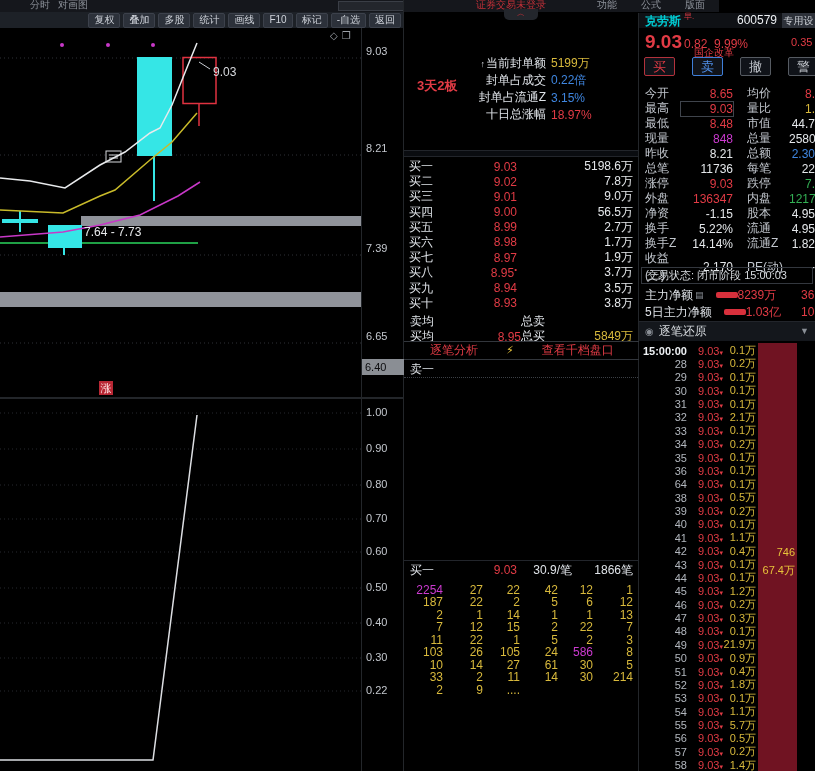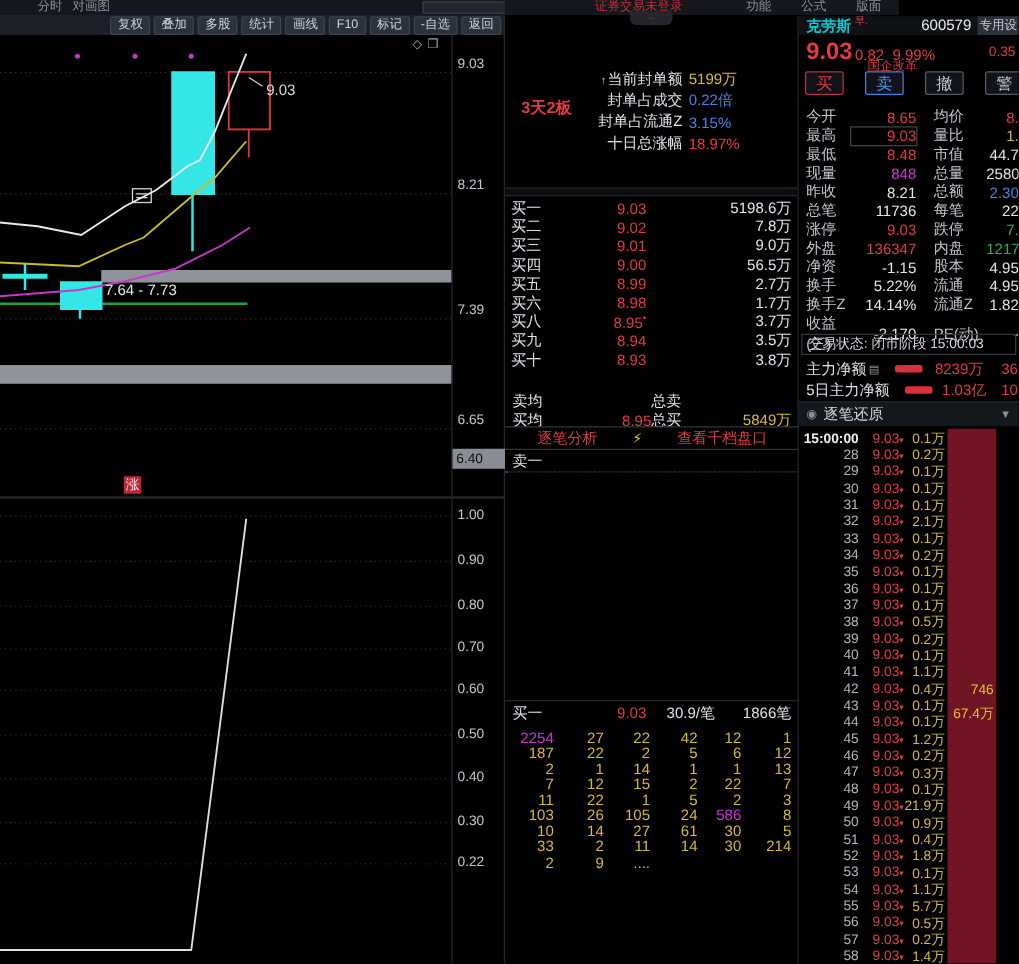--- a/index.html
+++ b/index.html
@@ -73,21 +73,21 @@
   .qlab{color:#c0c5cc;}
   .qv1{text-align:right;}
   .qlab2{padding-left:14px;color:#c0c5cc;}
   .qv2{text-align:right;white-space:nowrap;}
   .boxed{outline:1px solid #3f444c;}
   .statusrow{position:absolute;left:641px;top:267px;width:172px;height:17px;border:1px solid #33373e;font-size:11px;color:#d6dade;line-height:15px;padding-left:5px;box-sizing:border-box;white-space:nowrap;}
   .forcerow{position:absolute;left:639px;width:158px;height:16px;display:flex;align-items:center;font-size:12px;padding-left:6px;box-sizing:border-box;}
   .flab{color:#dfe3e8;white-space:nowrap;}
   .ficon{color:#8a8f96;font-size:9px;margin-left:2px;}
   .fbar{width:22px;height:6px;background:#d8303c;border-radius:2px;margin-left:12px;}
-  .fval{flex:1;text-align:center;color:#e23b45;}
+  .fval{flex:1;text-align:left;color:#e23b45;}
   .fextra{position:absolute;left:801px;font-size:12px;color:#e23b45;}
   .tick-header{position:absolute;left:639px;top:321px;width:176px;height:20px;background:#14171c;border-top:1px solid #22252b;display:flex;align-items:center;box-sizing:border-box;font-size:12px;}
   .th-icon{color:#8a8f96;font-size:10px;margin-left:6px;}
   .th-title{color:#d6dade;margin-left:5px;}
   .th-dd{position:absolute;left:800px;top:326px;color:#8a8f96;font-size:9px;}
   #tick-list{position:absolute;left:639px;top:343px;width:119px;}
   .tickrow{display:grid;grid-template-columns:48px 36px 1fr;height:13.375px;align-items:center;font-size:11px;}
   .tt{text-align:right;color:#b2b7be;}
   .tt-first{color:#eef1f4;font-weight:bold;}
   .tp{text-align:right;color:#e23b45;white-space:nowrap;}
@@ -240,20 +240,25 @@
       </div>
       <div class="bidrow">
         <span class="bidlab">买五</span>
         <span class="bidprice">8.99</span>
         <span class="bidamt">2.7万</span>
       </div>
       <div class="bidrow">
         <span class="bidlab">买六</span>
         <span class="bidprice">8.98</span>
         <span class="bidamt">1.7万</span>
+      </div>
+      <div class="bidrow">
+        <span class="bidlab">买七</span>
+        <span class="bidprice">8.97</span>
+        <span class="bidamt">1.9万</span>
       </div>
       <div class="bidrow">
         <span class="bidlab">买八</span>
         <span class="bidprice">8.95<sup>•</sup></span>
         <span class="bidamt">3.7万</span>
       </div>
       <div class="bidrow">
         <span class="bidlab">买九</span>
         <span class="bidprice">8.94</span>
         <span class="bidamt">3.5万</span>
@@ -507,21 +512,21 @@
         <span class="tt">35</span>
         <span class="tp">9.03<span class="arr">▾</span></span>
         <span class="tv">0.1万</span>
       </div>
       <div class="tickrow">
         <span class="tt">36</span>
         <span class="tp">9.03<span class="arr">▾</span></span>
         <span class="tv">0.1万</span>
       </div>
       <div class="tickrow">
-        <span class="tt">37</span>
+        <span class="tt">64</span>
         <span class="tp">9.03<span class="arr">▾</span></span>
         <span class="tv">0.1万</span>
       </div>
       <div class="tickrow">
         <span class="tt">38</span>
         <span class="tp">9.03<span class="arr">▾</span></span>
         <span class="tv">0.5万</span>
       </div>
       <div class="tickrow">
         <span class="tt">39</span>

